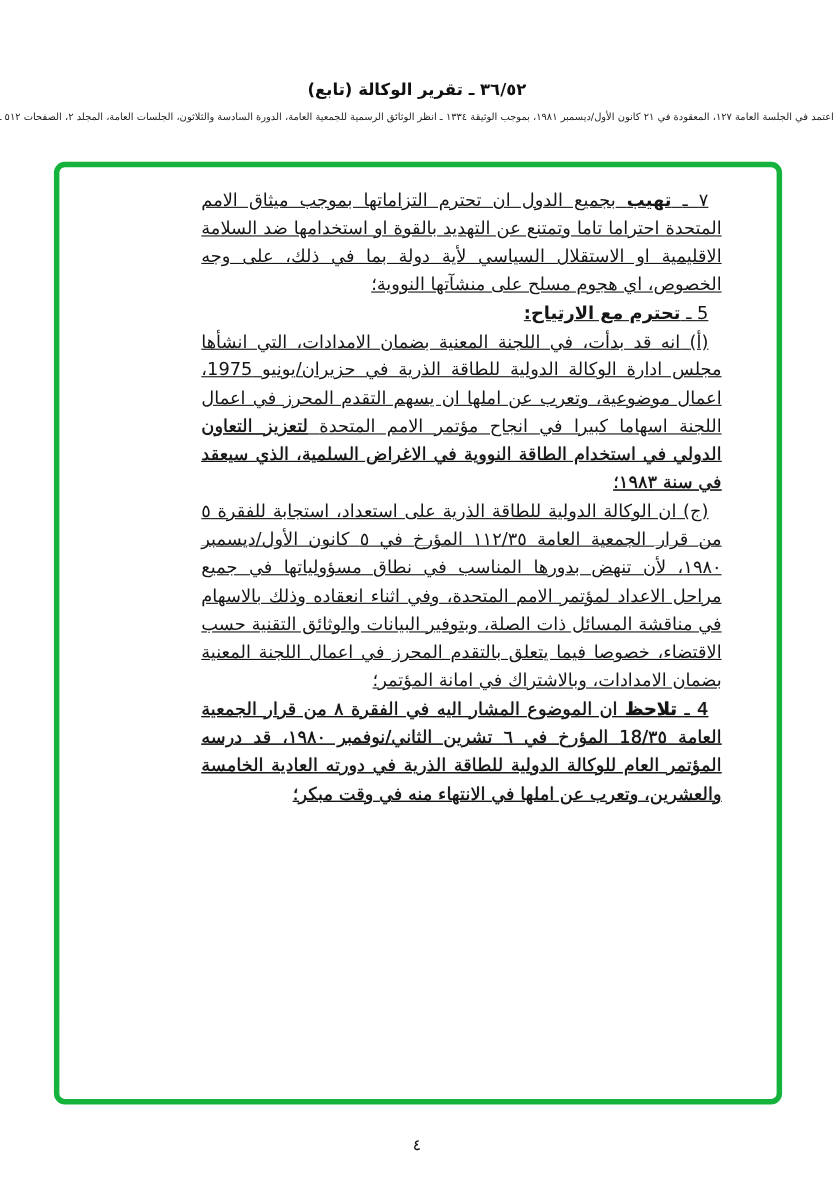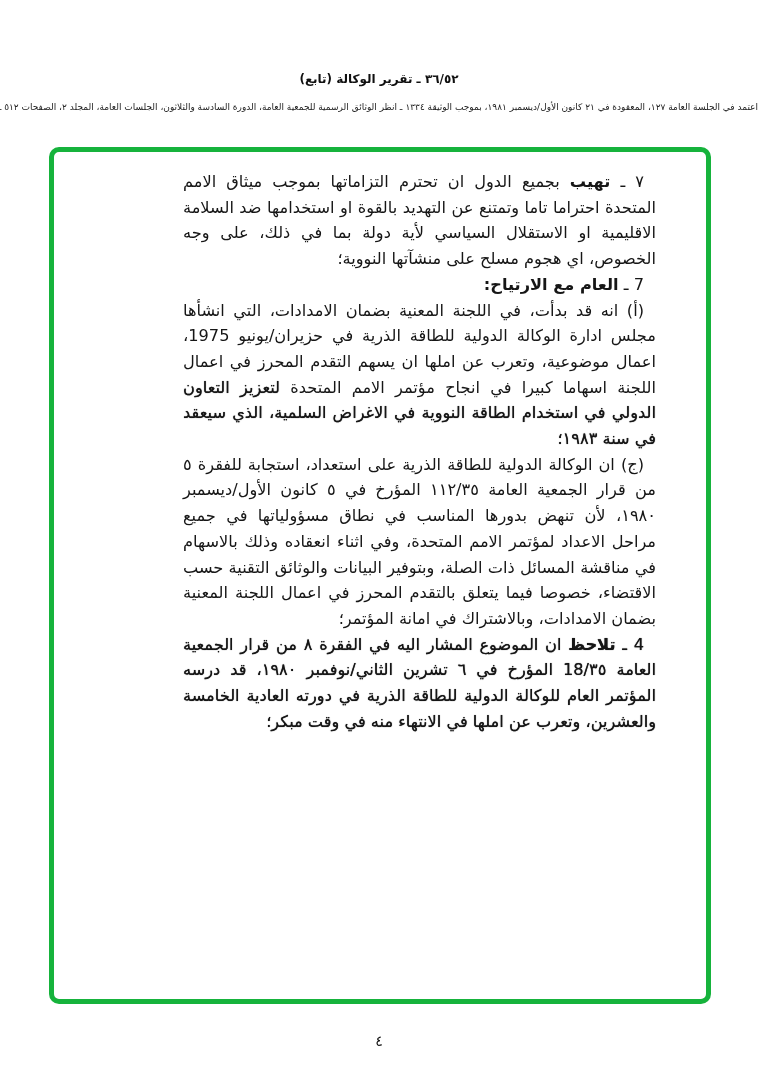--- a/index.html
+++ b/index.html
@@ -9,21 +9,21 @@
     background:#ffffff;
     font-family:"DejaVu Sans", sans-serif;
     color:#141414;
     overflow:hidden;
   }
 
   
   .header-title {
     position:absolute; top:72px; left:0; right:0;
     direction:rtl; text-align:center;
-    font-size:12px; font-weight:bold; color:#101010;
+    font-size:15px; font-weight:bold; color:#101010;
     letter-spacing:0.2px;
   }
   .header-note {
     position:absolute; top:102px; left:0; right:0;
     direction:rtl; text-align:center;
     font-size:9px; color:#1c1c1c;
     white-space:nowrap;
   }
 
   
@@ -38,21 +38,21 @@
 
   
   .content {
     position:absolute; top:169px; left:183px; width:473px;
     direction:rtl;
     text-align:justify;
     font-size:16.2px;
     line-height:25.7px;
     color:#161616;
   }
-  .content p { margin:0; text-indent:12px; }
+  .content p { margin:0; text-indent:12px;text-decoration:underline; }
   .lead { font-weight:bold; }
   .dark { text-shadow:0 0 0.8px currentColor; }
 
   .page-num {
     position:absolute; top:1033px; left:0; right:0;
     text-align:center; font-size:14px; color:#101010;
   }
 </style>
 </head>
 <body>
@@ -68,22 +68,22 @@
 
 <div class="content">
 
   <p>
     <span>٧ ـ</span>
     <span class="lead">تهيب</span>
     <span>بجميع الدول ان تحترم التزاماتها بموجب ميثاق الامم المتحدة احتراما تاما وتمتنع عن التهديد بالقوة او استخدامها ضد السلامة الاقليمية او الاستقلال السياسي لأية دولة بما في ذلك، على وجه الخصوص، اي هجوم مسلح على منشآتها النووية؛</span>
   </p>
 
   <p>
-    <span>7 ـ</span>
-    <span class="lead">العام مع الارتياح:</span>
+    <span>5 ـ</span>
+    <span class="lead">تحترم مع الارتياح:</span>
     <span></span>
   </p>
 
   <p>
     <span>(أ)</span>
     <span>انه قد بدأت، في اللجنة المعنية بضمان الامدادات، التي انشأها مجلس ادارة الوكالة الدولية للطاقة الذرية في حزيران/يونيو 1975، اعمال موضوعية، وتعرب عن املها ان يسهم التقدم المحرز في اعمال اللجنة اسهاما كبيرا في انجاح مؤتمر الامم المتحدة</span>
     <span class="dark">لتعزيز التعاون الدولي في استخدام الطاقة النووية في الاغراض السلمية، الذي سيعقد في سنة ١٩٨٣؛</span>
   </p>
 
 

